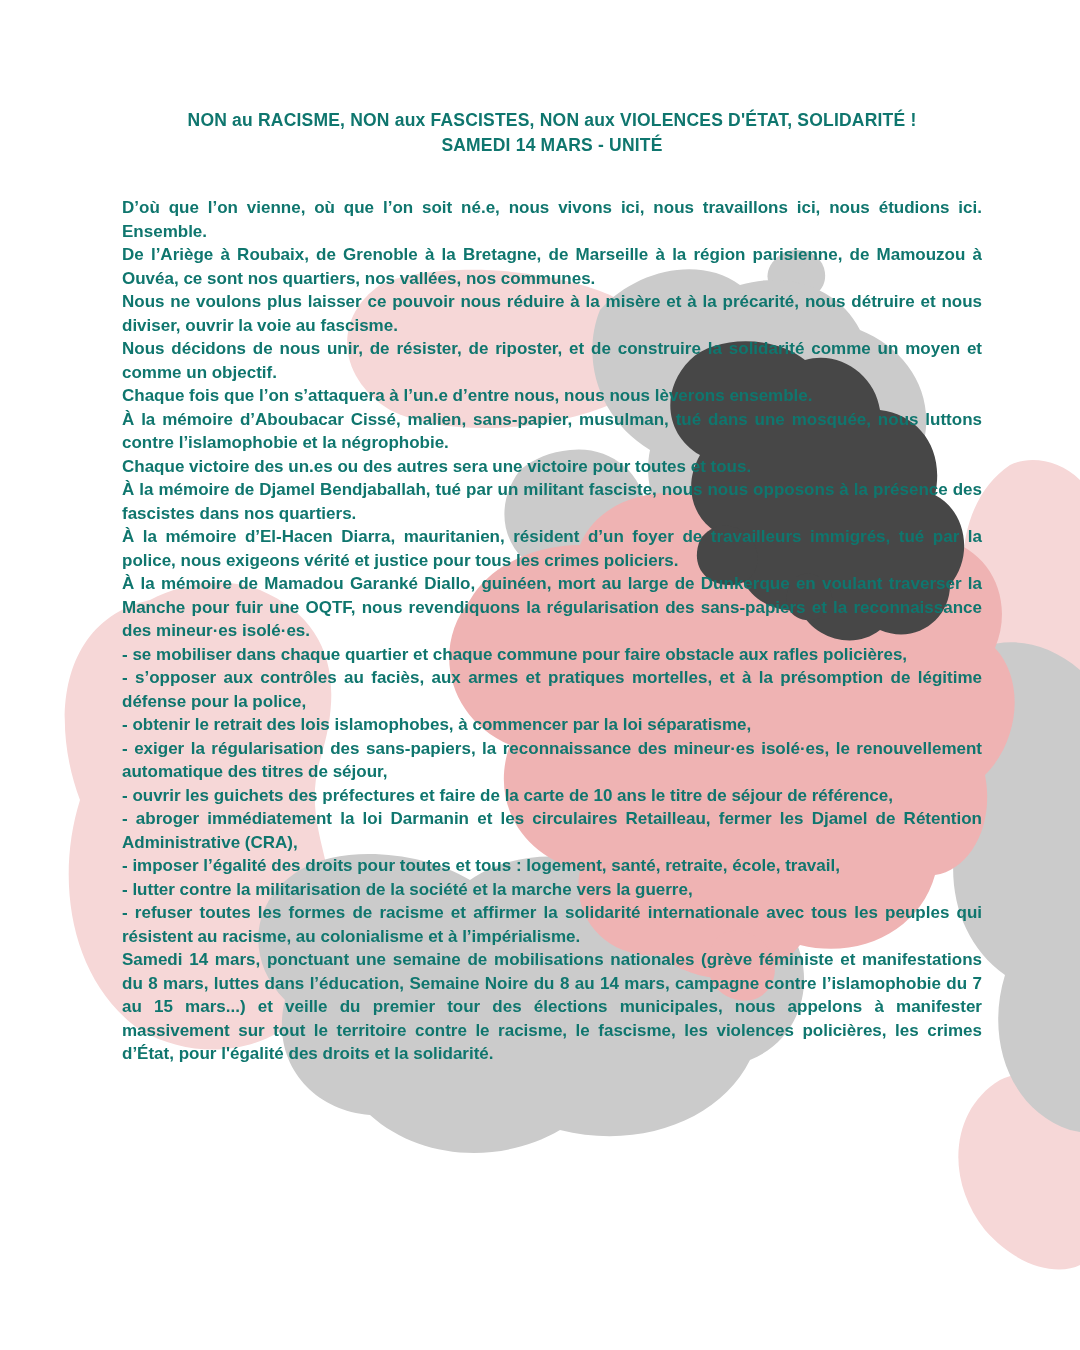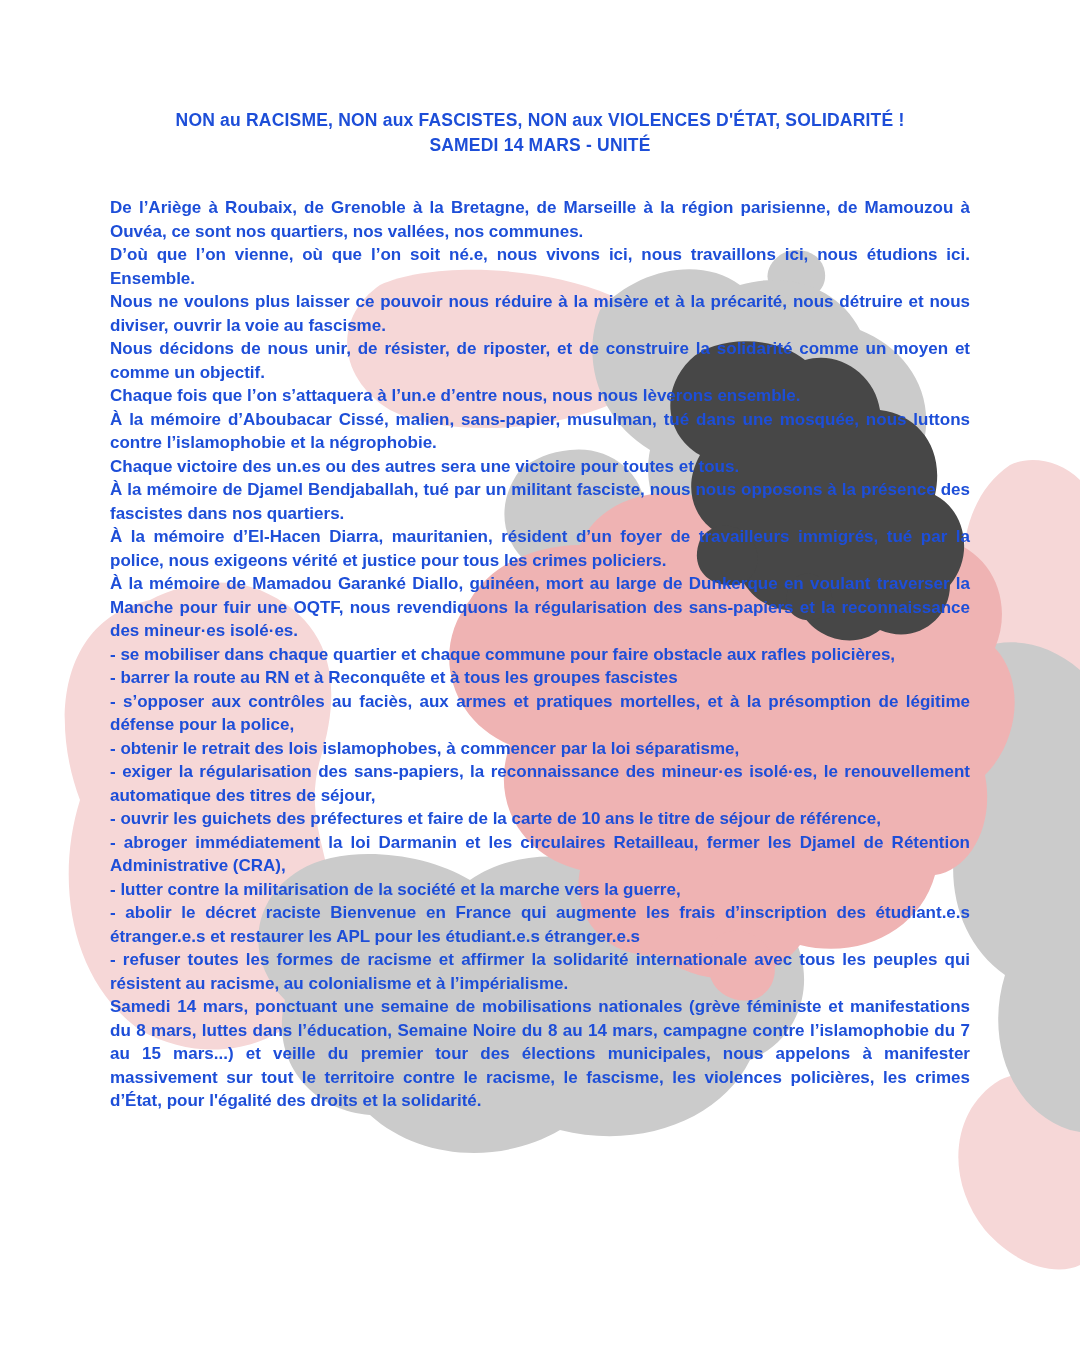--- a/index.html
+++ b/index.html
@@ -20,24 +20,24 @@
     position: absolute;
     top: 0;
     left: 0;
     width: 1080px;
     height: 1350px;
     z-index: 0;
   }
   .content {
     position: absolute;
     top: 108px;
-    left: 110px;
+    left: 122px;
     width: 860px;
     z-index: 1;
-    color: #1d4ed8;
+    color: #0f766e;
   }
   .title {
     text-align: center;
     font-weight: bold;
     font-size: 17.5px;
     line-height: 25px;
     letter-spacing: 0.2px;
     margin-bottom: 38px;
   }
   .body-text p.para {
@@ -73,37 +73,36 @@
     <path d="M 700 540 C 690 565 705 585 730 585 C 755 585 765 560 752 540 C 740 522 712 520 700 540 Z" fill="#474747"></path>
     <path d="M 790 585 C 780 605 792 622 812 620 C 832 618 838 598 826 583 C 815 570 798 570 790 585 Z" fill="#474747"></path>
   </svg>
 
   <div class="content">
     <div class="title">
       <div>NON au RACISME, NON aux FASCISTES, NON aux VIOLENCES D'ÉTAT, SOLIDARITÉ !</div>
       <div>SAMEDI 14 MARS - UNITÉ</div>
     </div>
     <div class="body-text">
+        <p class="para">D’où que l’on vienne, où que l’on soit né.e, nous vivons ici, nous travaillons ici, nous étudions ici. Ensemble.</p>
         <p class="para">De l’Ariège à Roubaix, de Grenoble à la Bretagne, de Marseille à la région parisienne, de Mamouzou à Ouvéa, ce sont nos quartiers, nos vallées, nos communes.</p>
-        <p class="para">D’où que l’on vienne, où que l’on soit né.e, nous vivons ici, nous travaillons ici, nous étudions ici. Ensemble.</p>
         <p class="para">Nous ne voulons plus laisser ce pouvoir nous réduire à la misère et à la précarité, nous détruire et nous diviser, ouvrir la voie au fascisme.</p>
         <p class="para">Nous décidons de nous unir, de résister, de riposter, et de construire la solidarité comme un moyen et comme un objectif.</p>
         <p class="para">Chaque fois que l’on s’attaquera à l’un.e d’entre nous, nous nous lèverons ensemble.</p>
         <p class="para">À la mémoire d’Aboubacar Cissé, malien, sans-papier, musulman, tué dans une mosquée, nous luttons contre l’islamophobie et la négrophobie.</p>
         <p class="para">Chaque victoire des un.es ou des autres sera une victoire pour toutes et tous.</p>
         <p class="para">À la mémoire de Djamel Bendjaballah, tué par un militant fasciste, nous nous opposons à la présence des fascistes dans nos quartiers.</p>
         <p class="para">À la mémoire d’El-Hacen Diarra, mauritanien, résident d’un foyer de travailleurs immigrés, tué par la police, nous exigeons vérité et justice pour tous les crimes policiers.</p>
         <p class="para">À la mémoire de Mamadou Garanké Diallo, guinéen, mort au large de Dunkerque en voulant traverser la Manche pour fuir une OQTF, nous revendiquons la régularisation des sans-papiers et la reconnaissance des mineur·es isolé·es.</p>
         <p class="para">- se mobiliser dans chaque quartier et chaque commune pour faire obstacle aux rafles policières,</p>
-        <p class="para">- barrer la route au RN et à Reconquête et à tous les groupes fascistes</p>
         <p class="para">- s’opposer aux contrôles au faciès, aux armes et pratiques mortelles, et à la présomption de légitime défense pour la police,</p>
         <p class="para">- obtenir le retrait des lois islamophobes, à commencer par la loi séparatisme,</p>
         <p class="para">- exiger la régularisation des sans-papiers, la reconnaissance des mineur·es isolé·es, le renouvellement automatique des titres de séjour,</p>
         <p class="para">- ouvrir les guichets des préfectures et faire de la carte de 10 ans le titre de séjour de référence,</p>
         <p class="para">- abroger immédiatement la loi Darmanin et les circulaires Retailleau, fermer les Djamel de Rétention Administrative (CRA),</p>
+        <p class="para">- imposer l’égalité des droits pour toutes et tous : logement, santé, retraite, école, travail,</p>
         <p class="para">- lutter contre la militarisation de la société et la marche vers la guerre,</p>
-        <p class="para">- abolir le décret raciste Bienvenue en France qui augmente les frais d’inscription des étudiant.e.s étranger.e.s et restaurer les APL pour les étudiant.e.s étranger.e.s</p>
         <p class="para">- refuser toutes les formes de racisme et affirmer la solidarité internationale avec tous les peuples qui résistent au racisme, au colonialisme et à l’impérialisme.</p>
         <p class="para">Samedi 14 mars, ponctuant une semaine de mobilisations nationales (grève féministe et manifestations du 8 mars, luttes dans l’éducation, Semaine Noire du 8 au 14 mars, campagne contre l’islamophobie du 7 au 15 mars...) et veille du premier tour des élections municipales, nous appelons à manifester massivement sur tout le territoire contre le racisme, le fascisme, les violences policières, les crimes d’État, pour l'égalité des droits et la solidarité.</p>
       </div>
   </div>
 
 </div>
 
 </body></html>

